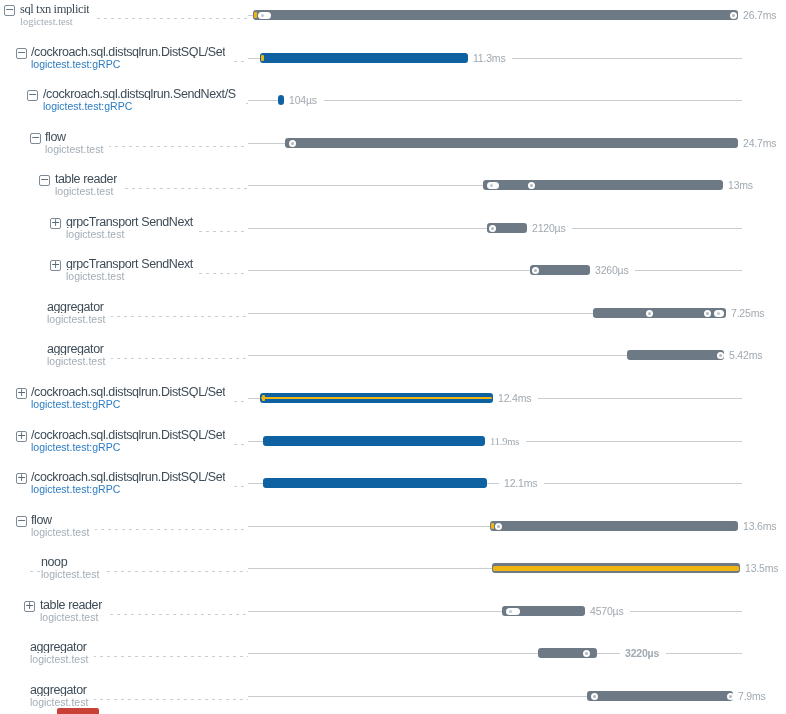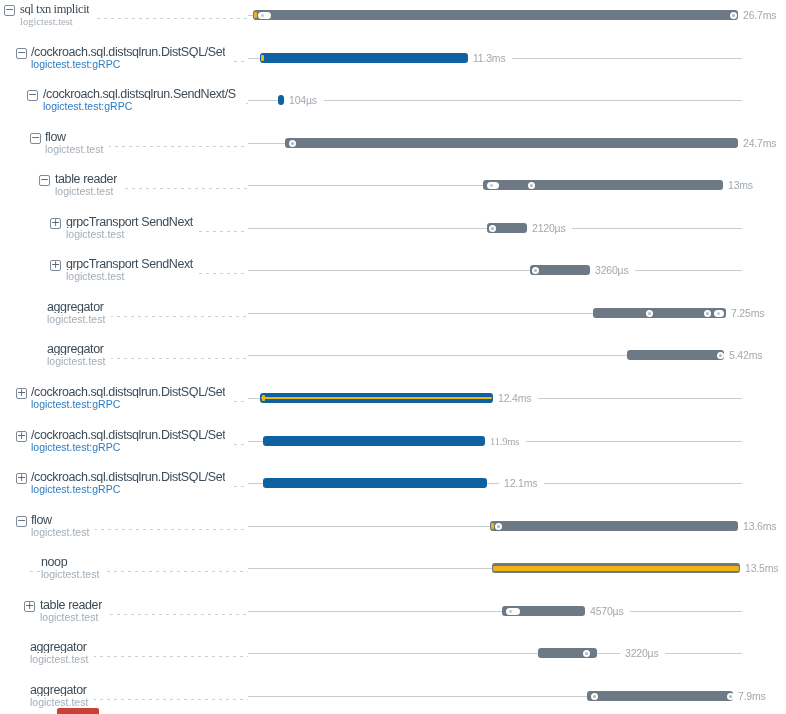--- a/index.html
+++ b/index.html
@@ -228,21 +228,21 @@
       </div>
       <div class="toggle" style="left: 24px; top: 2px;">+</div>
       <div class="labelblock" style="left: 40px; top: 0px;">
         <div class="title" style="max-width: 216px;">table reader</div>
         <div class="subtitle">logictest.test</div>
       </div>
     </div>
     <div class="row" style="top: 641px;">
       <div class="dashes" style="left: 30px; width: 218px; top: 15px;"></div>
       <div class="tline" style="left: 248px; width: 494px; top: 12px;"></div>
-      <div class="dur" style="left: 620px; top: 7px;">3220µs</div>
+      <div class="dur" style="left: 620px; top: 7px; font-weight: bold;">3220µs</div>
       <div class="bar gray" style="left: 538px; width: 59px; top: 7px;">
         <span class="mk circle" style="left: 45px;"></span>
       </div>
       <div class="labelblock" style="left: 30px; top: 0px;">
         <div class="title" style="max-width: 226px;">aggregator</div>
         <div class="subtitle">logictest.test</div>
       </div>
     </div>
     <div class="row" style="top: 684px;">
       <div class="dashes" style="left: 30px; width: 218px; top: 15px;"></div>

